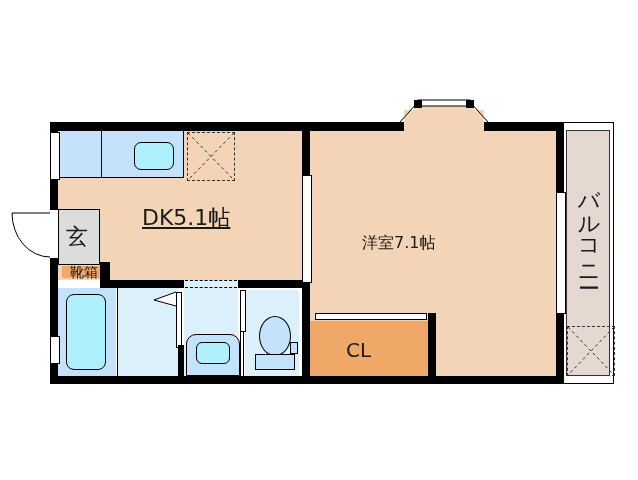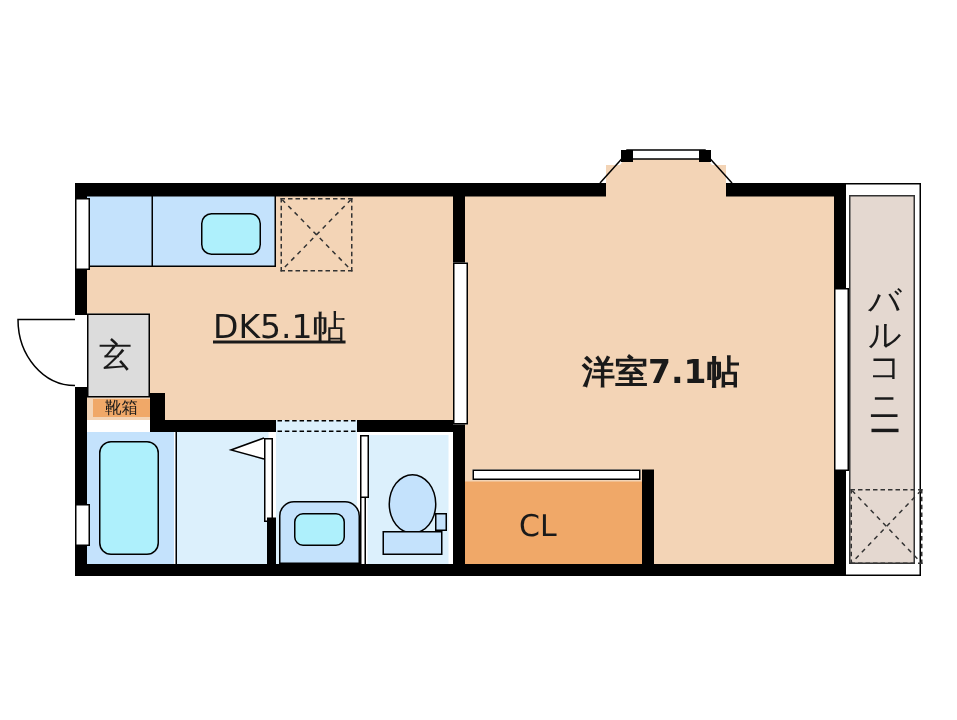--- a/index.html
+++ b/index.html
@@ -39,21 +39,21 @@
   <div class="xbox" style="left:187px;top:132px;width:46px;height:47px;">
     <svg width="46" height="47" style="position:absolute;left:0;top:0;">
         <line x1="0" y1="0" x2="46" y2="47" stroke="#333" stroke-dasharray="3,3"></line>
         <line x1="46" y1="0" x2="0" y2="47" stroke="#333" stroke-dasharray="3,3"></line>
       </svg>
   </div>
 
   <div class="abs" style="left:58px;top:209px;width:42px;height:56px;background:#dcdcdc;border:1px solid #000;"></div>
   <div class="label" style="left:66px;top:222px;font-size:22px;">玄</div>
   <div class="abs" style="left:62px;top:266px;width:38px;height:12px;background:#f0a868;"></div>
-  <div class="label" style="left:70px;top:266px;font-size:11px;line-height:12px;">靴箱</div>
+  <div class="label" style="left:70px;top:266px;font-size:14px;line-height:12px;">靴箱</div>
 
   <svg class="abs" style="left:8px;top:210px;" width="44" height="50">
     <path d="M42 3 L4 3 A38 44 0 0 0 42 47" fill="none" stroke="#000" stroke-width="1"></path>
   </svg>
 
   <div class="abs bath" style="left:58px;top:288px;width:58px;height:88px;"></div>
   <div class="abs" style="left:66px;top:294px;width:40px;height:76px;background:#aef0fc;border:1px solid #000;border-radius:8px;"></div>
   <div class="abs wet" style="left:117px;top:288px;width:62px;height:88px;border-left:1px solid #000;"></div>
   <svg class="abs" style="left:150px;top:290px;" width="30" height="24">
     <path d="M26 2 L4 10 L26 16" fill="#fff" stroke="#000" stroke-width="1"></path>
@@ -97,14 +97,14 @@
   <svg class="abs" style="left:396px;top:98px;" width="96" height="26">
     <polygon points="8,24 22,6 74,6 88,24" fill="#f3d4b6"></polygon>
     <line x1="4" y1="24" x2="22" y2="4" stroke="#000" stroke-width="1"></line>
     <line x1="92" y1="24" x2="74" y2="4" stroke="#000" stroke-width="1"></line>
     <rect x="22" y="2" width="52" height="6" fill="#fff" stroke="#000"></rect>
     <rect x="18" y="2" width="8" height="8" fill="#000"></rect>
     <rect x="70" y="2" width="8" height="8" fill="#000"></rect>
   </svg>
 
   <div class="label" style="left:142px;top:203px;font-size:22px;text-decoration:underline;">DK5.1帖</div>
-  <div class="label" style="left:388px;top:233px;font-size:22px;font-weight:bold;">洋室7.1帖</div>
+  <div class="label" style="left:362px;top:233px;font-size:16px;">洋室7.1帖</div>
 </div>
 
 </body></html>

